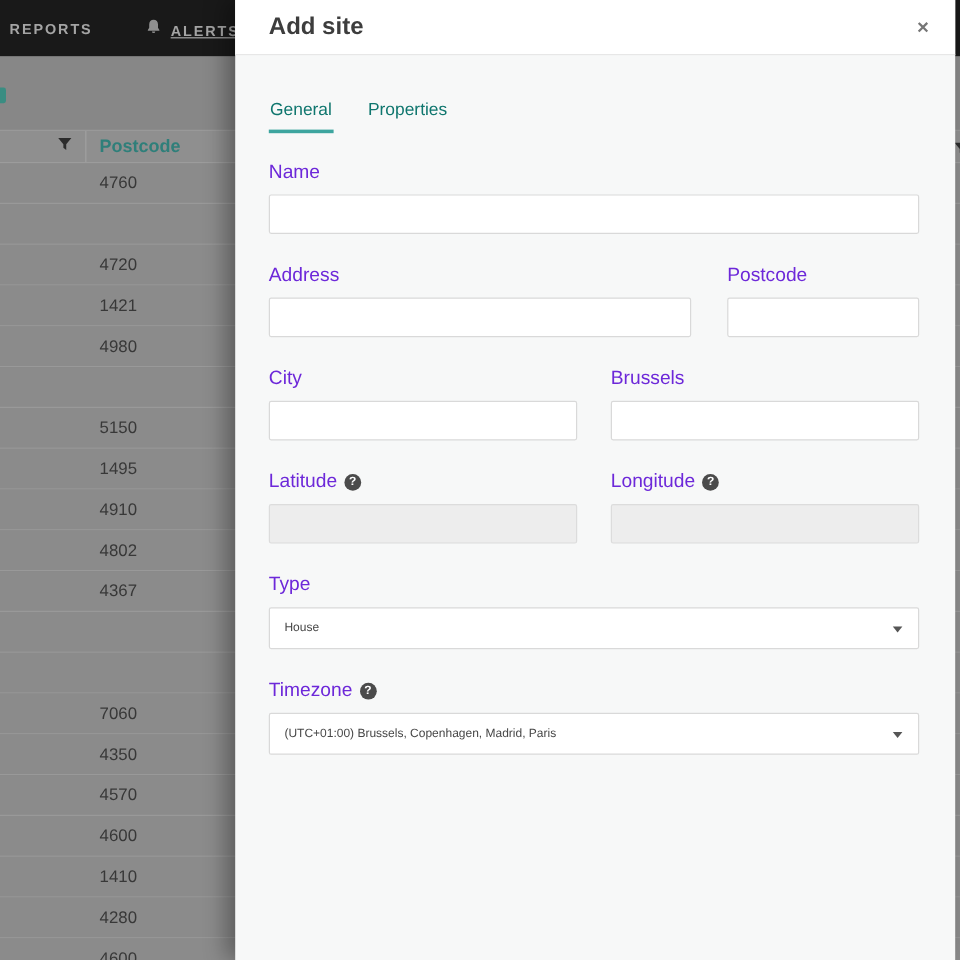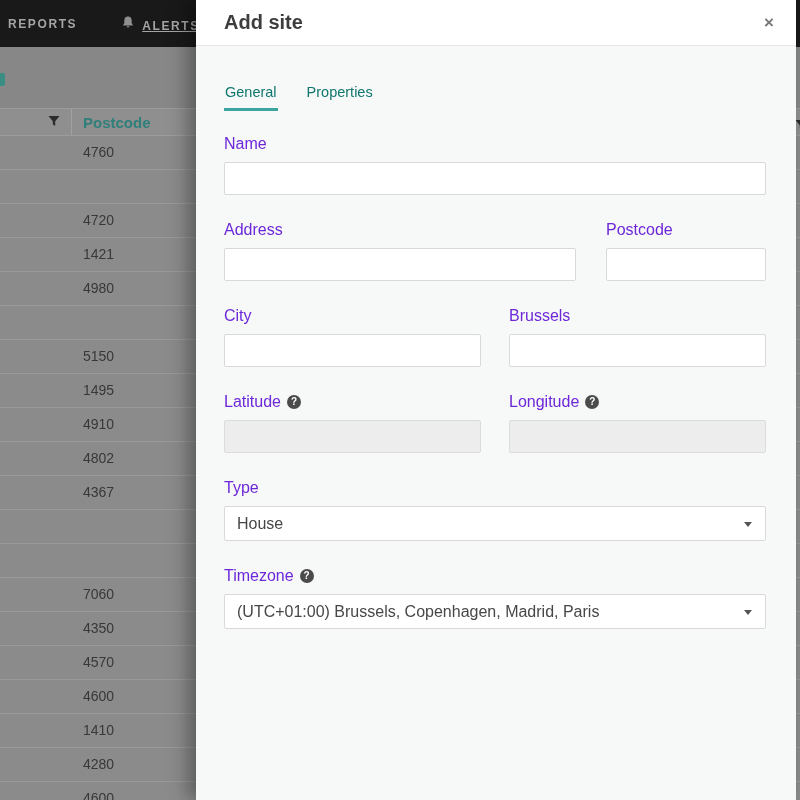--- a/index.html
+++ b/index.html
@@ -39,21 +39,21 @@
   .lblrow{display:flex;align-items:center;gap:6px;margin-bottom:9px;}
   .lblrow label{font-size:16px;color:#6d28d9;}
   .help{display:inline-block;width:14px;height:14px;border-radius:50%;background:#4b4b4b;color:#ffffff;font-size:10px;font-weight:bold;text-align:center;line-height:14px;cursor:pointer;}
   .txt{display:block;width:100%;height:33px;border:1px solid #d9d9d9;border-radius:2px;background:#ffffff;padding:0 10px;font-size:14px;color:#444;outline:none;}
   .txt:disabled{background:#ededed;border-color:#dcdcdc;}
   .frow{display:flex;justify-content:space-between;}
   .w-address{width:352px;}
   .w-postcode{width:160px;}
   .w-half{width:257px;}
   .select{position:relative;width:100%;height:35px;border:1px solid #d9d9d9;border-radius:2px;background:#ffffff;display:flex;align-items:center;padding:0 30px 0 12px;cursor:pointer;}
-  .select-value{font-size:16px;color:#474747;white-space:nowrap;overflow:hidden;}
+  .select-value{font-size:10px;color:#474747;white-space:nowrap;overflow:hidden;}
   .caret{position:absolute;right:13px;top:50%;margin-top:-2px;width:0;height:0;border-left:4px solid transparent;border-right:4px solid transparent;border-top:5px solid #555;}
 </style>
 </head>
 <body>
 
 <div class="stage">
 
   <div class="backdrop">
     <div class="topbar">
       <div class="nav-item nav-reports">

